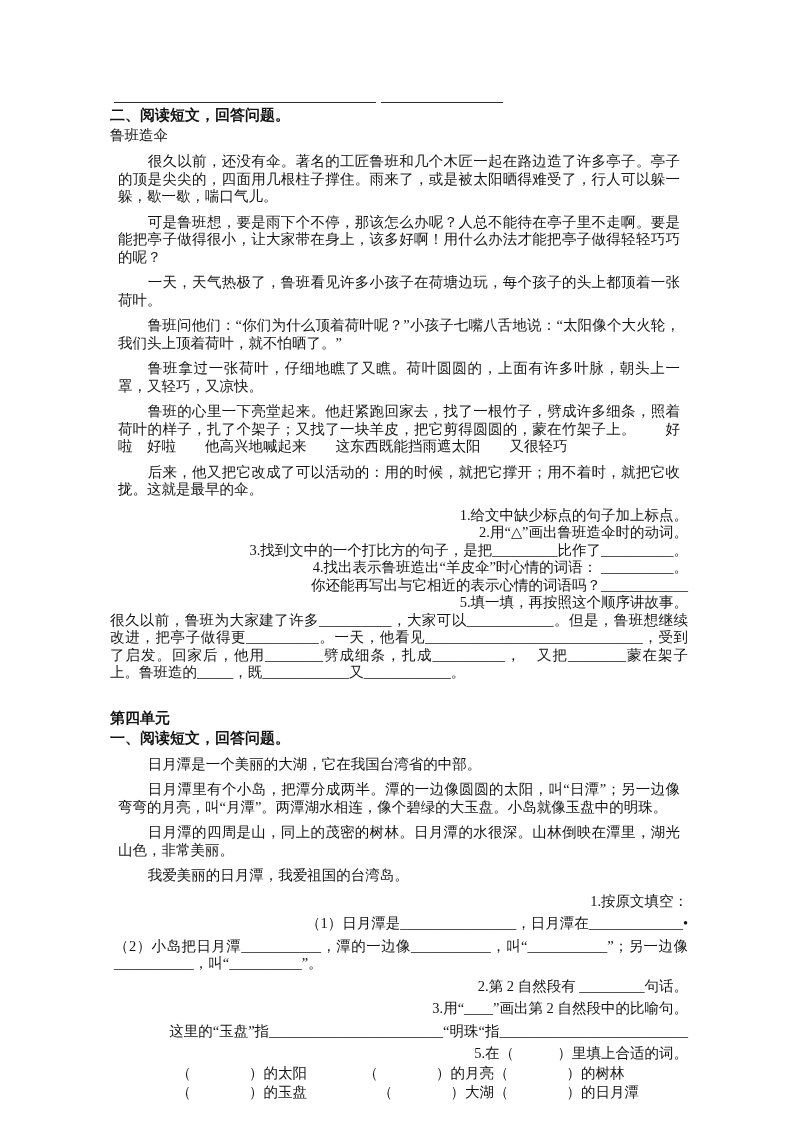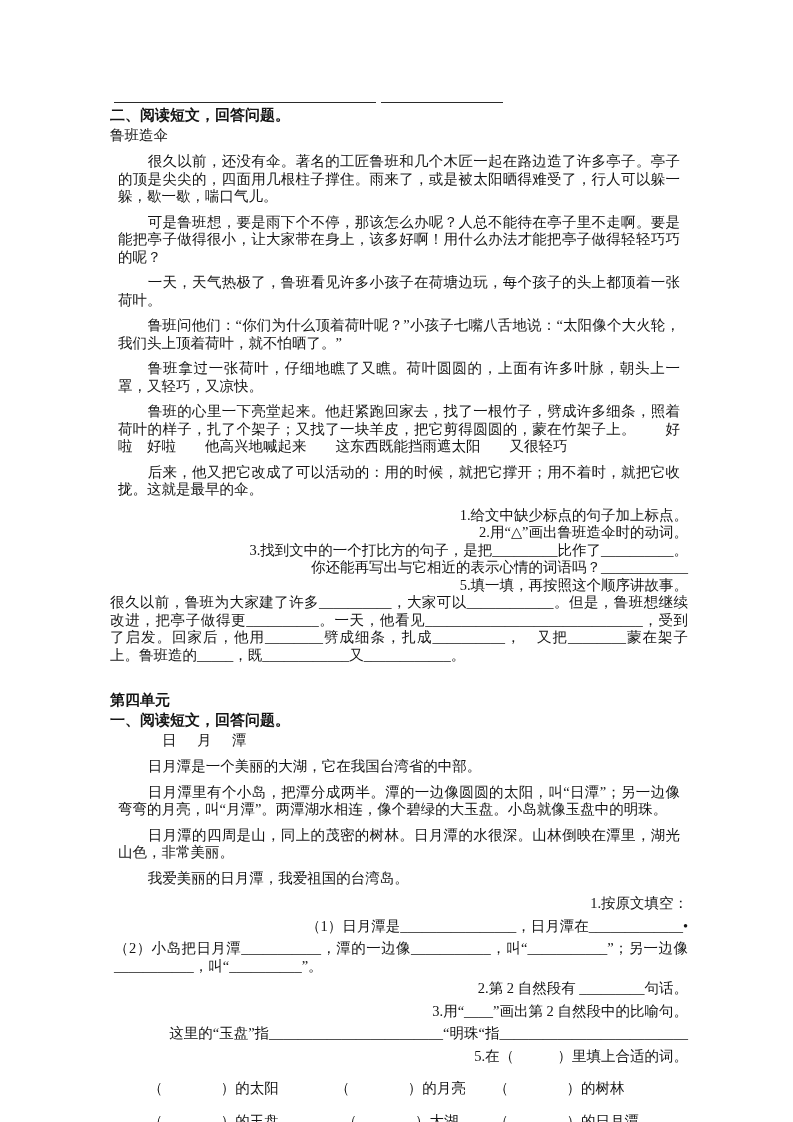--- a/index.html
+++ b/index.html
@@ -21,21 +21,21 @@
     font-weight:700; font-size:15px; line-height:20px; text-align:left;
   }
   .title-center { line-height:20px; }
   .title-indent { text-align:left; padding-left:52px; letter-spacing:3px; line-height:20px; }
   p.para { margin:8px; text-indent:2.05em; }
   .qline { text-align:right; margin:0; }
   .u4 .qline, .u4 p.fill { margin-top:5px; }
   p.fill { margin:0; text-align:justify; }
   .slight { padding-left:4px; }
   .unit-gap { margin-top:26px; }
-  .grid-row { display:flex; text-align:center; margin-top:15px; padding-left:10px; }
+  .grid-row { display:flex; text-align:right; margin-top:2px; padding-left:10px; }
   .grid-row .cell { width:187px; flex:0 0 auto; }
   .grid-row .cell:last-child { width:auto; }
 </style>
 </head>
 <body>
 
 <div class="page">
   <div class="content">
 
     <div class="top-line">
@@ -49,28 +49,28 @@
     <p class="para">可是鲁班想，要是雨下个不停，那该怎么办呢？人总不能待在亭子里不走啊。要是能把亭子做得很小，让大家带在身上，该多好啊！用什么办法才能把亭子做得轻轻巧巧的呢？</p>
     <p class="para">一天，天气热极了，鲁班看见许多小孩子在荷塘边玩，每个孩子的头上都顶着一张荷叶。</p>
     <p class="para">鲁班问他们：“你们为什么顶着荷叶呢？”小孩子七嘴八舌地说：“太阳像个大火轮，我们头上顶着荷叶，就不怕晒了。”</p>
     <p class="para">鲁班拿过一张荷叶，仔细地瞧了又瞧。荷叶圆圆的，上面有许多叶脉，朝头上一罩，又轻巧，又凉快。</p>
     <p class="para">鲁班的心里一下亮堂起来。他赶紧跑回家去，找了一根竹子，劈成许多细条，照着荷叶的样子，扎了个架子；又找了一块羊皮，把它剪得圆圆的，蒙在竹架子上。　　好啦　好啦　　他高兴地喊起来　　这东西既能挡雨遮太阳　　又很轻巧</p>
     <p class="para">后来，他又把它改成了可以活动的：用的时候，就把它撑开；用不着时，就把它收拢。这就是最早的伞。</p>
 
     <div class="qline">1.给文中缺少标点的句子加上标点。</div>
     <div class="qline">2.用“△”画出鲁班造伞时的动词。</div>
     <div class="qline">3.找到文中的一个打比方的句子，是把_________比作了__________。</div>
+    <div class="qline">4.找出表示鲁班造出“羊皮伞”时心情的词语： __________。</div>
     <div class="qline">你还能再写出与它相近的表示心情的词语吗？____________</div>
     <div class="qline">5.填一填，再按照这个顺序讲故事。</div>
     <p class="fill">很久以前，鲁班为大家建了许多__________，大家可以____________。但是，鲁班想继续改进，把亭子做得更__________。一天，他看见______________________________，受到了启发。回家后，他用________劈成细条，扎成__________，　又把________蒙在架子上。鲁班造的_____，既____________又____________。</p>
 
     <div class="u4">
       <div class="h-bold unit-gap">第四单元</div>
       <div class="h-bold">一、阅读短文，回答问题。</div>
-      <div class="title-indent">日　月　潭</div>
 
       <p class="para">日月潭是一个美丽的大湖，它在我国台湾省的中部。</p>
       <p class="para">日月潭里有个小岛，把潭分成两半。潭的一边像圆圆的太阳，叫“日潭”；另一边像弯弯的月亮，叫“月潭”。两潭湖水相连，像个碧绿的大玉盘。小岛就像玉盘中的明珠。</p>
       <p class="para">日月潭的四周是山，同上的茂密的树林。日月潭的水很深。山林倒映在潭里，湖光山色，非常美丽。</p>
       <p class="para">我爱美丽的日月潭，我爱祖国的台湾岛。</p>
 
       <div class="qline">1.按原文填空：</div>
       <div class="qline slight">（1）日月潭是________________，日月潭在_____________•</div>
       <p class="fill slight">（2）小岛把日月潭___________，潭的一边像___________，叫“___________”；另一边像___________，叫“__________”。</p>
       <div class="qline">2.第 2 自然段有 _________句话。</div>

